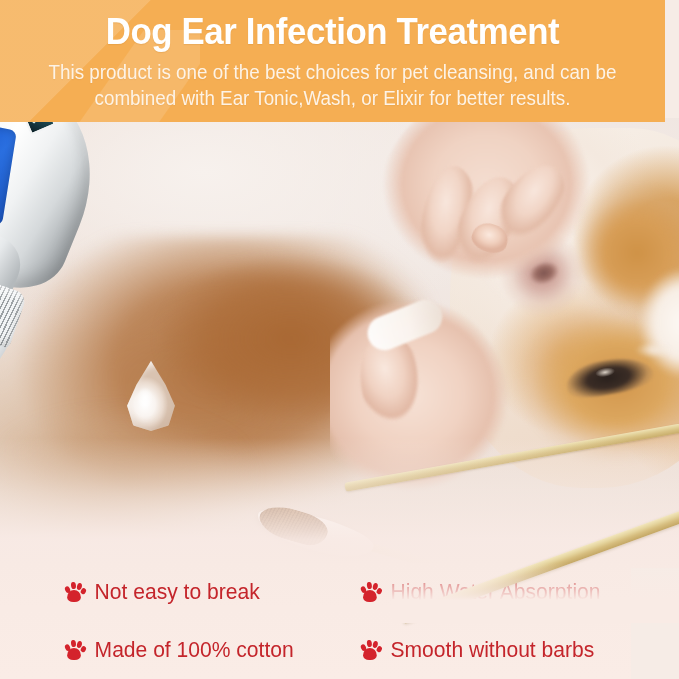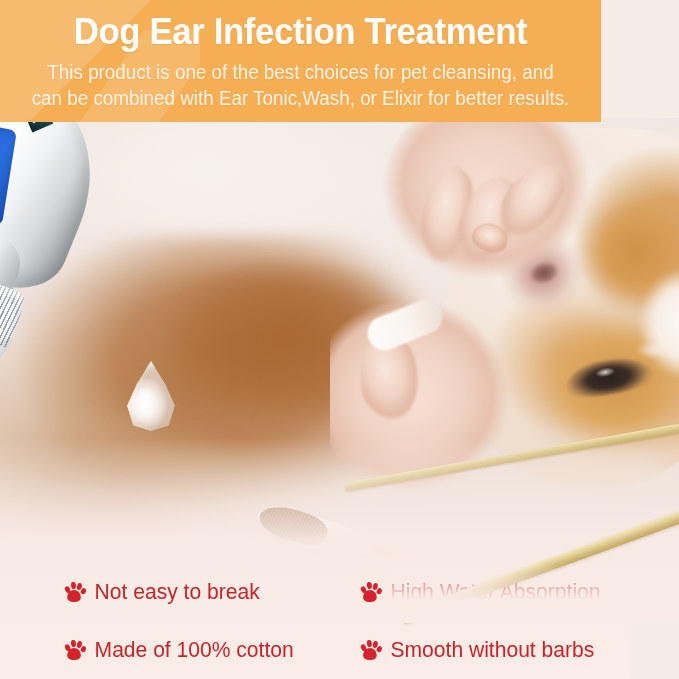--- a/index.html
+++ b/index.html
@@ -9,21 +9,21 @@
     font-family:"Liberation Sans", sans-serif;
     background:#ffffff;
   }
   .page{
     position:relative; width:679px; height:679px; overflow:hidden;
     background:#f6ece6;
   }
 
   
   .header{
-    position:absolute; left:0; top:0; width:601px; height:122px;
+    position:absolute; left:0; top:0; width:665px; height:122px;
     background:#f5ae53;
     overflow:hidden; z-index:40;
   }
   .header .hdr-diag{
     position:absolute; left:-140px; top:-40px;
     width:330px; height:330px;
     background:linear-gradient(135deg, rgba(255,255,255,.16) 0%, rgba(255,255,255,.16) 50%, rgba(255,255,255,0) 50.2%);
     transform:rotate(0deg);
     pointer-events:none;
   }

